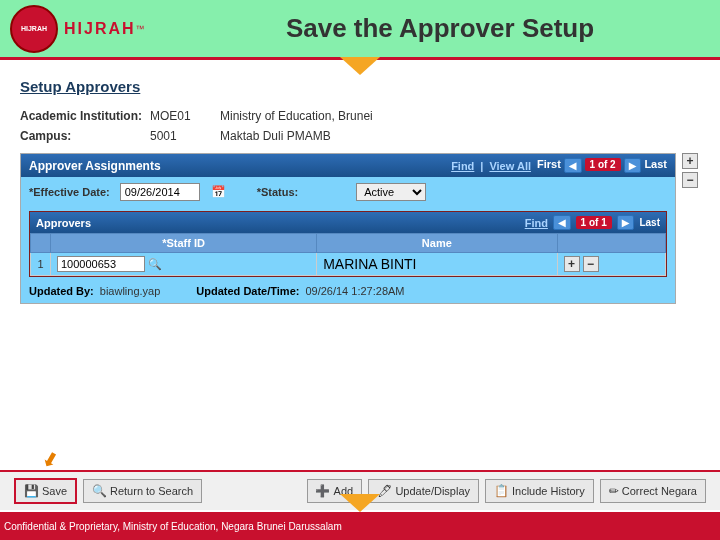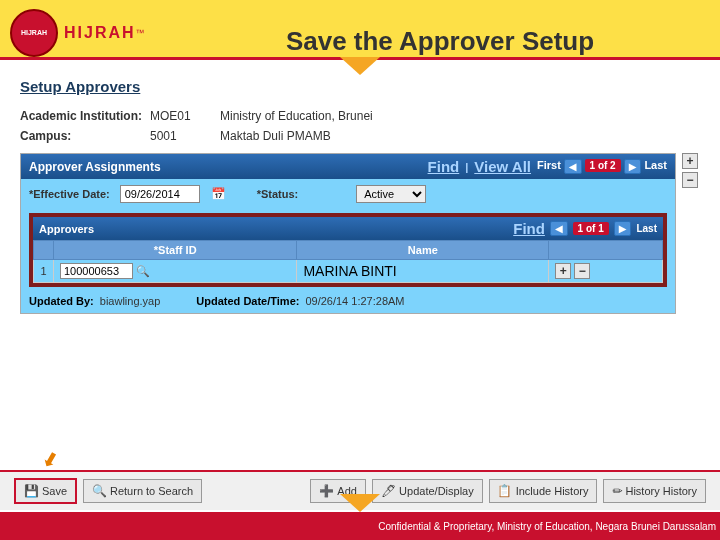--- a/index.html
+++ b/index.html
@@ -8,23 +8,23 @@
       font-size: 12px;
       background: #fff;
       width: 720px;
       height: 540px;
       overflow: hidden;
       position: relative;
     }
 
     
     .header {
-      background: #fde047;
-      display: flex;
-      align-items: flex-end;
+      background: #86efac;
+      display: flex;
+      align-items: center;
       height: 60px;
       border-bottom: 3px solid #c8102e;
       padding: 0 10px;
       position: relative;
     }
     .logo-area {
       display: flex;
       align-items: center;
       width: 160px;
     }
@@ -128,21 +128,21 @@
     .assignments-header-controls {
       display: flex;
       align-items: center;
       gap: 6px;
       font-size: 11px;
     }
     .link-text {
       color: #aad4ff;
       cursor: pointer;
       text-decoration: underline;
-      font-size: 15px;
+      font-size: 11px;
     }
     .separator { color: #aad4ff; }
     .pagination {
       display: flex;
       align-items: flex-start;
       gap: 3px;
       font-size: 11px;
       color: white;
     }
     .page-nav-btn {
@@ -197,21 +197,21 @@
     .status-select {
       border: 1px solid #888;
       font-size: 11px;
       padding: 1px 3px;
       width: 70px;
       margin-left: 48px;
     }
 
     
     .approvers-subbox {
-      border: 4px solid #7f1d1d;
+      border: 1px solid #7f1d1d;
       margin-top: 10px;
     }
     .approvers-subheader {
       background: linear-gradient(to bottom, #2e6db5, #1a4f8a);
       color: white;
       font-weight: bold;
       font-size: 11px;
       padding: 3px 6px;
       display: flex;
       justify-content: space-between;
@@ -240,21 +240,21 @@
     .approvers-table td {
       padding: 3px 6px;
       border: 1px solid #ccc;
       vertical-align: middle;
     }
     .approvers-table tr:nth-child(even) td { background: #f0f4fa; }
     .row-num { color: #333; text-align: center; width: 20px; }
     .staff-id-input {
       border: 1px solid #888;
       font-size: 11px;
-      width: 73px;
+      width: 88px;
       padding: 1px 3px;
     }
     .lookup-icon { cursor: pointer; font-size: 11px; }
     .name-cell { font-size: 14px; }
     .add-remove-btns {
       display: flex;
       gap: 3px;
     }
     .plus-btn, .minus-btn {
       width: 16px;
@@ -324,21 +324,21 @@
       left: 0;
       right: 0;
       background: #c8102e;
       color: white;
       font-size: 10px;
       text-align: center;
       padding: 4px;
       height: 28px;
       display: flex;
       align-items: center;
-      justify-content: flex-end;
+      justify-content: flex-start;
     }
 
     
     .bottom-arrow {
       position: absolute;
       bottom: 28px;
       left: 50%;
       transform: translateX(-50%);
       width: 0;
       height: 0;
@@ -509,21 +509,21 @@
   <button class="action-btn">
     <span class="btn-icon">🖊</span>
     <span>Update/Display</span>
   </button>
   <button class="action-btn">
     <span class="btn-icon">📋</span>
     <span>Include History</span>
   </button>
   <button class="action-btn">
     <span class="btn-icon">✏</span>
-    <span>History History</span>
+    <span>Correct Negara</span>
   </button>
 </div>
 
 <div class="bottom-arrow"></div>
 
 <div class="footer">
   <span>Confidential &amp; Proprietary, Ministry of Education, Negara Brunei Darussalam</span>
 </div>
 
 </body></html>

